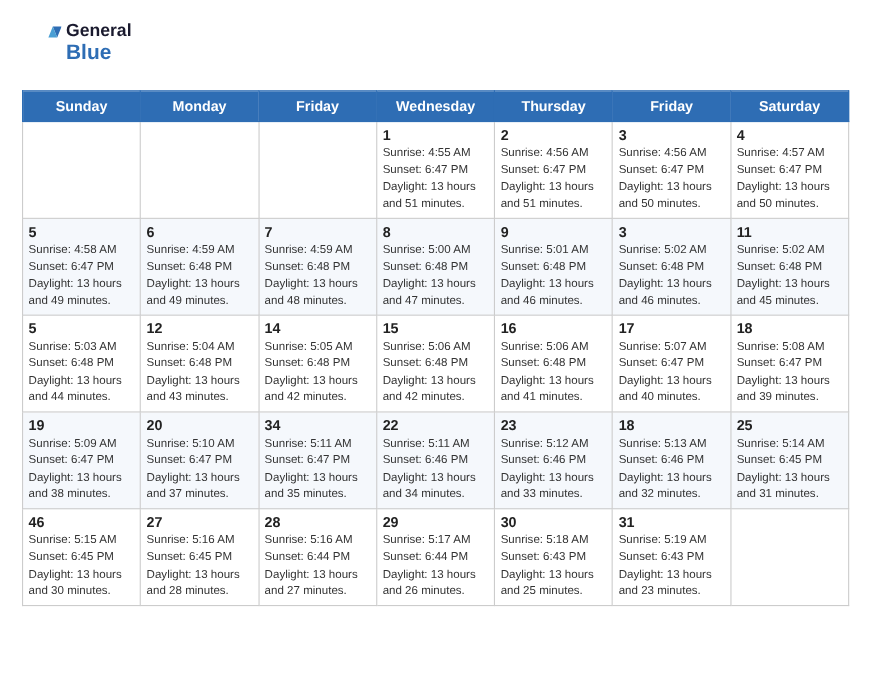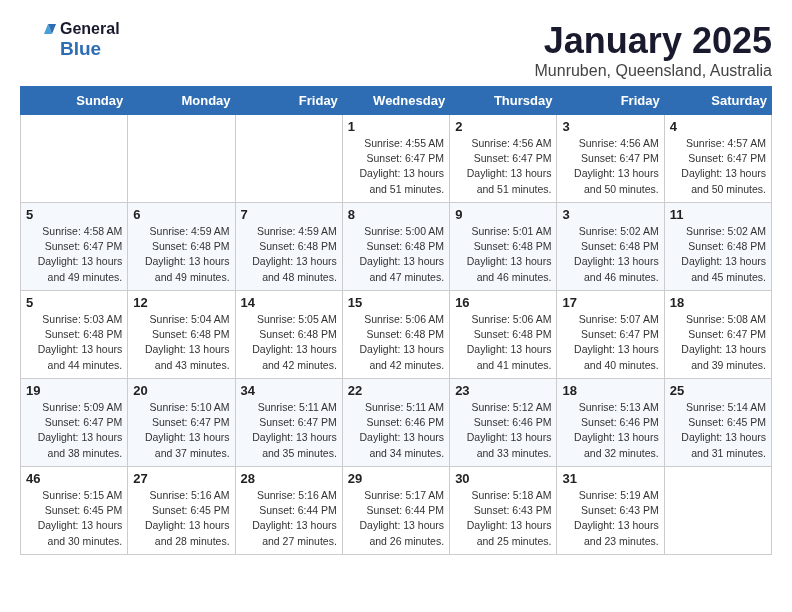--- a/index.html
+++ b/index.html
@@ -7,21 +7,21 @@
       font-family: Arial, sans-serif;
       background: #fff;
       width: 792px;
       min-height: 612px;
       padding: 20px;
     }
     .header {
       display: flex;
       justify-content: space-between;
       align-items: flex-start;
-      margin-bottom: 6px;
+      margin-bottom: 22px;
     }
     .logo {
       display: flex;
       align-items: center;
       gap: 4px;
     }
     .title-block { text-align: right; }
     .month-title {
       font-size: 36px;
       font-weight: bold;
@@ -35,21 +35,21 @@
       width: 100%;
       border-collapse: collapse;
       table-layout: fixed;
     }
     thead tr th {
       background-color: #2e6db4;
       color: #fff;
       font-size: 13px;
       font-weight: bold;
       padding: 6px 4px;
-      text-align: right;
+      text-align: center;
       border: 1px solid #2e6db4;
     }
     tbody tr td {
       border: 1px solid #ccc;
       vertical-align: top;
       padding: 4px 5px;
       font-size: 11px;
       color: #333;
       height: 88px;
       background: #fff;
@@ -60,42 +60,37 @@
     .day-num {
       font-size: 13px;
       font-weight: bold;
       color: #222;
       margin-bottom: 2px;
     }
     .day-info {
       font-size: 10.5px;
       color: #333;
       line-height: 1.45;
-      text-align: right;
     }
     .empty { background: #fff !important; }
   </style>
 </head>
 <body>
 
 <div class="header">
   <div class="logo">
   <svg width="36" height="40" viewBox="0 0 36 40">
     <polygon points="28,4 36,4 32,14" fill="#2e6db4"></polygon>
     <polygon points="28,4 32,14 24,14" fill="#4a9fd4"></polygon>
   </svg>
   <div style="line-height:1.15">
     <div style="font-size:16px;font-weight:bold;color:#1a1a2e">General</div>
     <div style="font-size:19px;font-weight:bold;color:#2e6db4">Blue</div>
   </div>
 </div>
-  <div class="title-block">
-    <div class="month-title">January 2025</div>
-    <div class="subtitle">Munruben, Queensland, Australia</div>
-  </div>
 </div>
 
 <table>
   <thead>
     <tr>
 
     <th>Sunday</th>
         <th>Monday</th>
         <th>Friday</th>
         <th>Wednesday</th>

